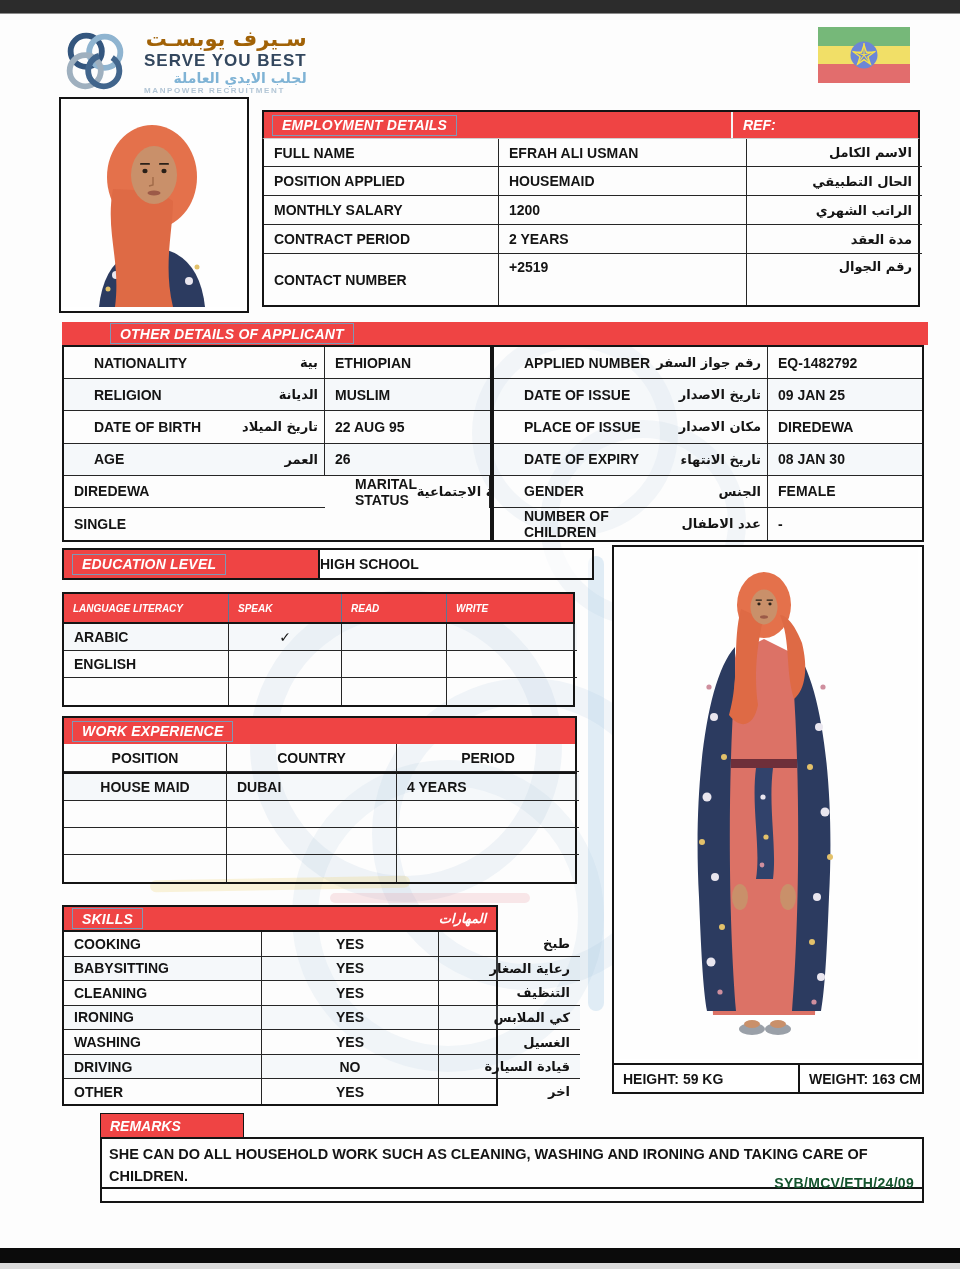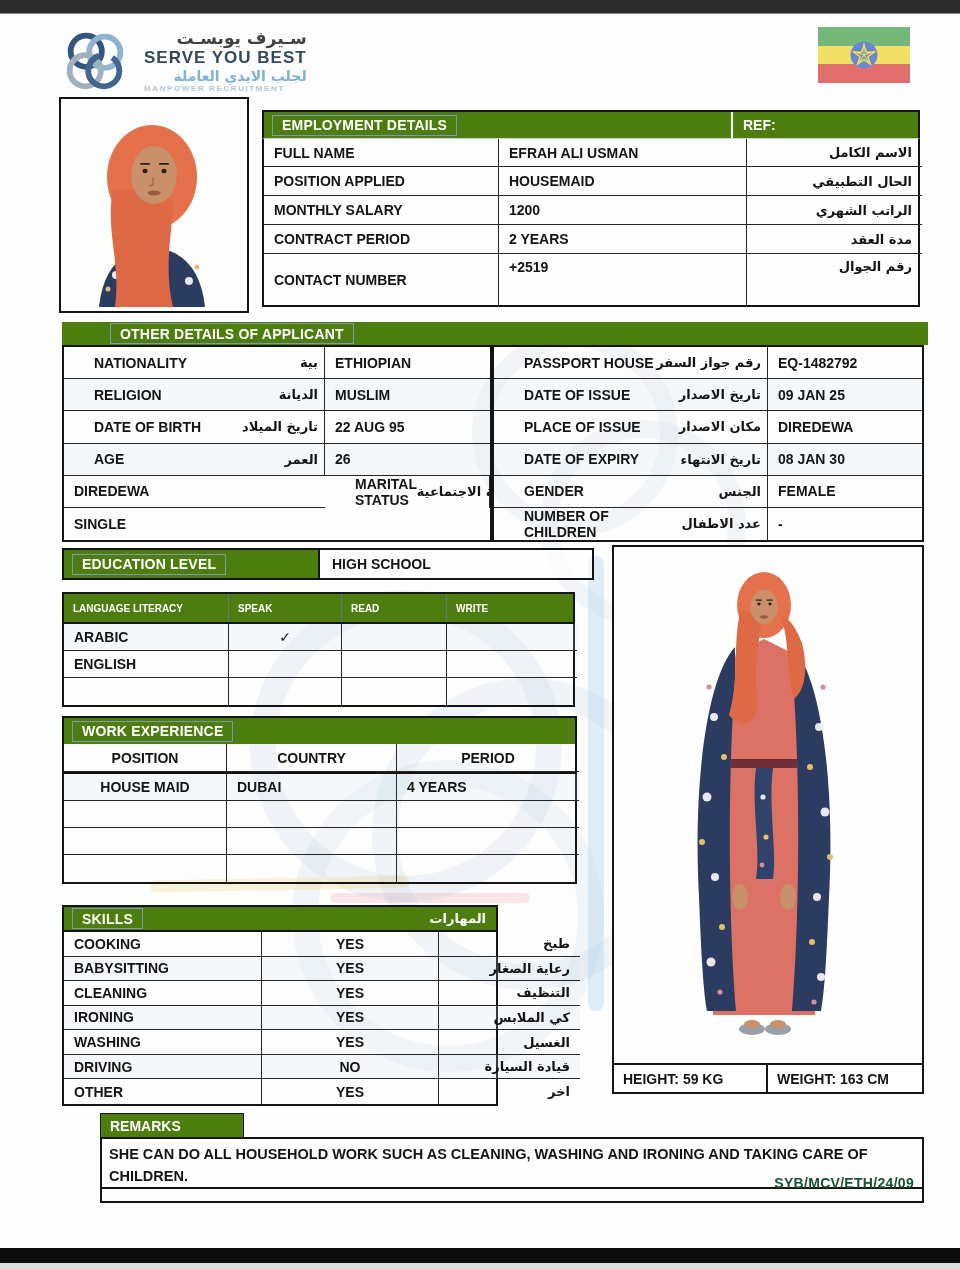--- a/index.html
+++ b/index.html
@@ -15,21 +15,21 @@
   .wm1{left:250px;top:590px;width:260px;height:260px;border:26px solid rgba(145,180,210,.13);}
   .wm2{left:372px;top:678px;width:260px;height:260px;border:26px solid rgba(145,180,210,.12);}
   .wm3{left:292px;top:760px;width:260px;height:260px;border:26px solid rgba(145,180,210,.11);}
   .wm4{left:472px;top:330px;width:170px;height:170px;border:18px solid rgba(145,180,210,.10);}
   .wm5{left:540px;top:420px;width:170px;height:170px;border:18px solid rgba(145,180,210,.10);}
   .wmband{left:588px;top:556px;width:16px;height:455px;background:rgba(150,195,225,.28);border-radius:8px;z-index:0;}
   .smudge1{left:150px;top:878px;width:260px;height:12px;background:rgba(235,205,90,.22);border-radius:6px;transform:rotate(-1deg);z-index:0;}
   .smudge2{left:330px;top:893px;width:200px;height:10px;background:rgba(230,140,150,.20);border-radius:5px;z-index:0;}
   .z{z-index:2;}
   
-  .navy{background:#4d7c0f;color:#fff;}
+  .navy{background:#ef4444;color:#fff;font-style:italic;}
   .chip{display:inline-flex;align-items:center;border:1px solid #7e98b6;padding:0 9px;height:19px;
         font-size:14px;font-weight:700;letter-spacing:.2px;white-space:nowrap;}
   .tbl{border:2px solid #141414;background:transparent;display:grid;}
   .cell{border-right:1px solid #262626;border-bottom:1px solid #262626;display:flex;align-items:center;
         font-size:14px;overflow:hidden;background:transparent;}
   .lc{border-right:none;} .lr{border-bottom:none;}
   .lab{font-weight:600;padding-left:10px;}
   .val{font-weight:700;padding-left:10px;}
   .ar{font-family:"DejaVu Sans",sans-serif;direction:rtl;font-weight:700;font-size:13px;padding-right:10px;justify-content:flex-start;}
   .tint{background:rgba(208,226,241,.18);}
@@ -44,48 +44,48 @@
   .topalign{align-items:flex-start;padding-top:5px;}
   
   .od-h{height:23px;padding-left:8px;}
   .od{display:grid;grid-template-rows:repeat(6,1fr);}
   .paircell{justify-content:space-between;padding-right:6px;}
   .paircell .en{font-weight:600;padding-left:10px;font-size:14px;margin-left:20px;}
   .paircell .arl{font-family:"DejaVu Sans",sans-serif;direction:rtl;font-weight:700;font-size:13px;white-space:nowrap;}
   
   .edu{left:62px;top:548px;width:528px;height:28px;border:2px solid #141414;display:flex;}
   .edu-l{width:246px;display:flex;align-items:center;padding-left:8px;}
-  .edu-v{flex:1;border-left:2px solid #141414;display:flex;align-items:center;padding-left:12px;
+  .edu-v{flex:1;border-left:2px solid #141414;display:flex;align-items:center;
          font-weight:700;font-size:14px;background:rgba(255,255,255,.6);}
   
   .lang-h{display:grid;grid-template-columns:165px 113px 105px 130px;height:28px;}
   .lang-h .hc{display:flex;align-items:center;padding-left:9px;font-size:10px;font-weight:700;border-right:1px solid #5d7795;}
   .lang-b{display:grid;grid-template-columns:165px 113px 105px 130px;grid-template-rows:repeat(3,27px);}
   .wx-h{height:26px;padding-left:8px;}
   .wx-ch{display:grid;grid-template-columns:163px 170px 182px;height:28px;border:2px solid #141414;border-top:none;border-bottom:none;}
   .wx-ch .cell{justify-content:center;font-weight:700;}
   .wx-b{display:grid;grid-template-columns:163px 170px 182px;grid-template-rows:repeat(4,27px);}
   .sk-h{height:23px;padding-left:8px;}
   .sk-b{display:grid;grid-template-columns:198px 177px 141px;grid-template-rows:repeat(7,1fr);height:172px;}
   .ctr{justify-content:center;font-weight:700;}
   
   .pbox{border:2px solid #141414;background:#fff;}
-  .hw{left:612px;top:1063px;width:308px;height:27px;border:2px solid #141414;display:flex;background:rgba(255,255,255,.7);}
+  .hw{left:612px;top:1063px;width:308px;height:27px;border:2px solid #141414;display:flex;background:rgba(255,255,255,.7);gap:32px;}
   .hw-c{display:flex;align-items:center;padding-left:9px;font-size:14px;font-weight:700;}
   .hw-c1{width:143px;} .hw-c2{flex:1;border-left:2px solid #141414;}
   
   .rem-chip{left:100px;top:1113px;width:133px;height:24px;border:1px solid #141414;display:flex;align-items:center;
             padding-left:9px;font-size:14px;font-weight:700;}
   .rem-box{left:100px;top:1137px;width:820px;height:62px;border:2px solid #141414;background:rgba(255,255,255,.55);}
   .rem-text{height:44px;border-bottom:2px solid #141414;padding:4px 8px 0 7px;font-size:14.5px;font-weight:700;line-height:22px;}
   .rem-code{position:absolute;right:8px;top:36px;color:#14532d;font-size:14px;font-weight:700;letter-spacing:.3px;}
   
   .logo{left:56px;top:22px;display:flex;gap:10px;align-items:center;}
   .logo-txt{display:flex;flex-direction:column;line-height:1.15;}
-  .logo-ar{font-family:"DejaVu Sans",sans-serif;direction:rtl;color:#404040;font-size:17px;font-weight:700;}
+  .logo-ar{font-family:"DejaVu Sans",sans-serif;direction:rtl;color:#a16207;font-size:21px;font-weight:700;}
   .logo-en{color:#33475e;font-size:17px;font-weight:700;letter-spacing:1px;}
   .logo-tag-ar{font-family:"DejaVu Sans",sans-serif;direction:rtl;color:#7fb3d5;font-size:14px;font-weight:700;}
   .logo-tag-en{color:#b3c6d6;font-size:8px;font-weight:700;letter-spacing:1.6px;}
 </style>
 </head>
 <body>
 
 <div class="page">
 
   <div class="abs topbar"></div>
@@ -214,21 +214,21 @@
     <div class="cell val lc">DIREDEWA</div>
     <div class="cell paircell lr">
         <span class="en">MARITAL STATUS</span>
         <span class="arl">الحالة الاجتماعية</span>
       </div>
     <div class="cell val lc lr">SINGLE</div>
   </div>
 
   <div class="abs tbl od z" style="left:492px;top:345px;width:428px;height:193px;grid-template-columns:274px 154px;">
     <div class="cell paircell">
-        <span class="en">PASSPORT HOUSE</span>
+        <span class="en">APPLIED NUMBER</span>
         <span class="arl">رقم جواز السفر</span>
       </div>
     <div class="cell val lc">EQ-1482792</div>
     <div class="cell paircell tint">
         <span class="en">DATE OF ISSUE</span>
         <span class="arl">تاريخ الاصدار</span>
       </div>
     <div class="cell val lc tint">09 JAN 25</div>
     <div class="cell paircell">
         <span class="en">PLACE OF ISSUE</span>

